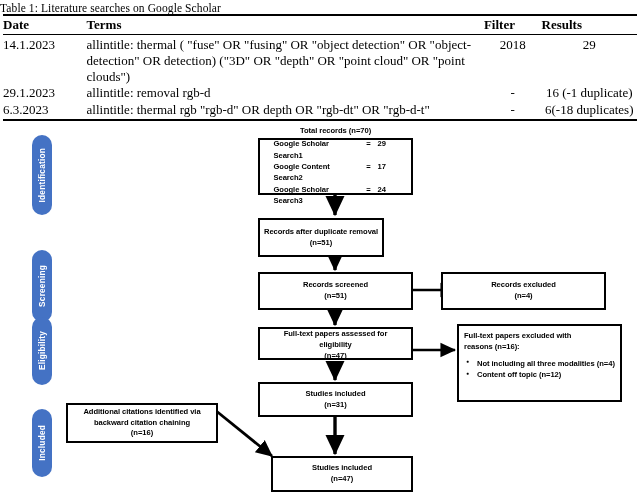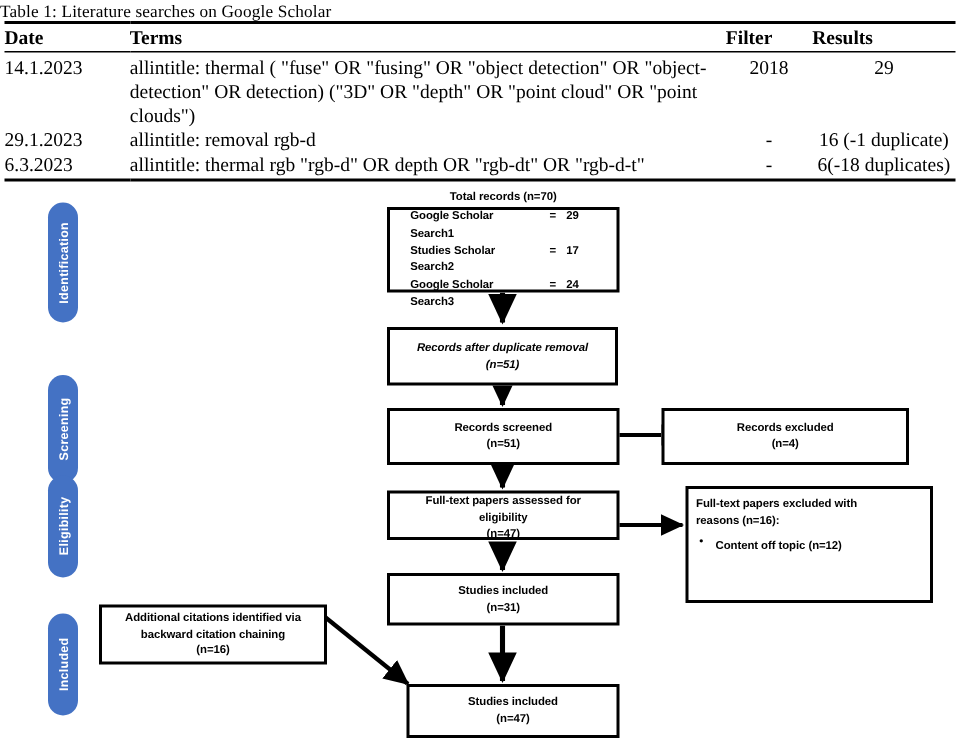--- a/index.html
+++ b/index.html
@@ -218,32 +218,32 @@
   </div>
 
   <div class="flow-box" style="left:258px; top:16px; width:155px; height:57px;">
     <span class="line tot-head">Total records (n=70)</span>
     <div class="tot-row">
       <span class="lbl">Google Scholar Search1</span>
       <span class="eq">=</span>
       <span class="val">29</span>
     </div>
     <div class="tot-row">
-      <span class="lbl">Studies Scholar Search2</span>
+      <span class="lbl">Google Content Search2</span>
       <span class="eq">=</span>
       <span class="val">17</span>
     </div>
     <div class="tot-row">
       <span class="lbl">Google Scholar Search3</span>
       <span class="eq">=</span>
       <span class="val">24</span>
     </div>
   </div>
 
-  <div class="flow-box" style="left:258px; top:96px; width:154px; height:39px;font-style:italic;">
+  <div class="flow-box" style="left:258px; top:96px; width:126px; height:39px;">
     <span class="line">Records after duplicate removal</span>
     <span class="line">(n=51)</span>
   </div>
 
   <div class="flow-box" style="left:258px; top:150px; width:155px; height:38px;">
     <span class="line">Records screened</span>
     <span class="line">(n=51)</span>
   </div>
 
   <div class="flow-box" style="left:441px; top:150px; width:165px; height:38px;">
@@ -254,20 +254,21 @@
   <div class="flow-box" style="left:258px; top:205px; width:155px; height:33px;justify-content:space-between;">
     <span class="line">Full-text papers assessed for</span>
     <span class="line">eligibility</span>
     <span class="line">(n=47)</span>
   </div>
 
   <div class="flow-box left-align" style="left:457px; top:202px; width:165px; height:78px;">
     <span class="excl-title">Full-text papers excluded with</span>
     <span class="excl-title">reasons (n=16):</span>
     <ul class="excl-list">
+      <li>Not including all three modalities (n=4)</li>
       <li>Content off topic (n=12)</li>
     </ul>
   </div>
 
   <div class="flow-box" style="left:258px; top:260px; width:155px; height:35px;">
     <span class="line">Studies included</span>
     <span class="line">(n=31)</span>
   </div>
 
   <div class="flow-box" style="left:66px; top:281px; width:152px; height:40px;">

